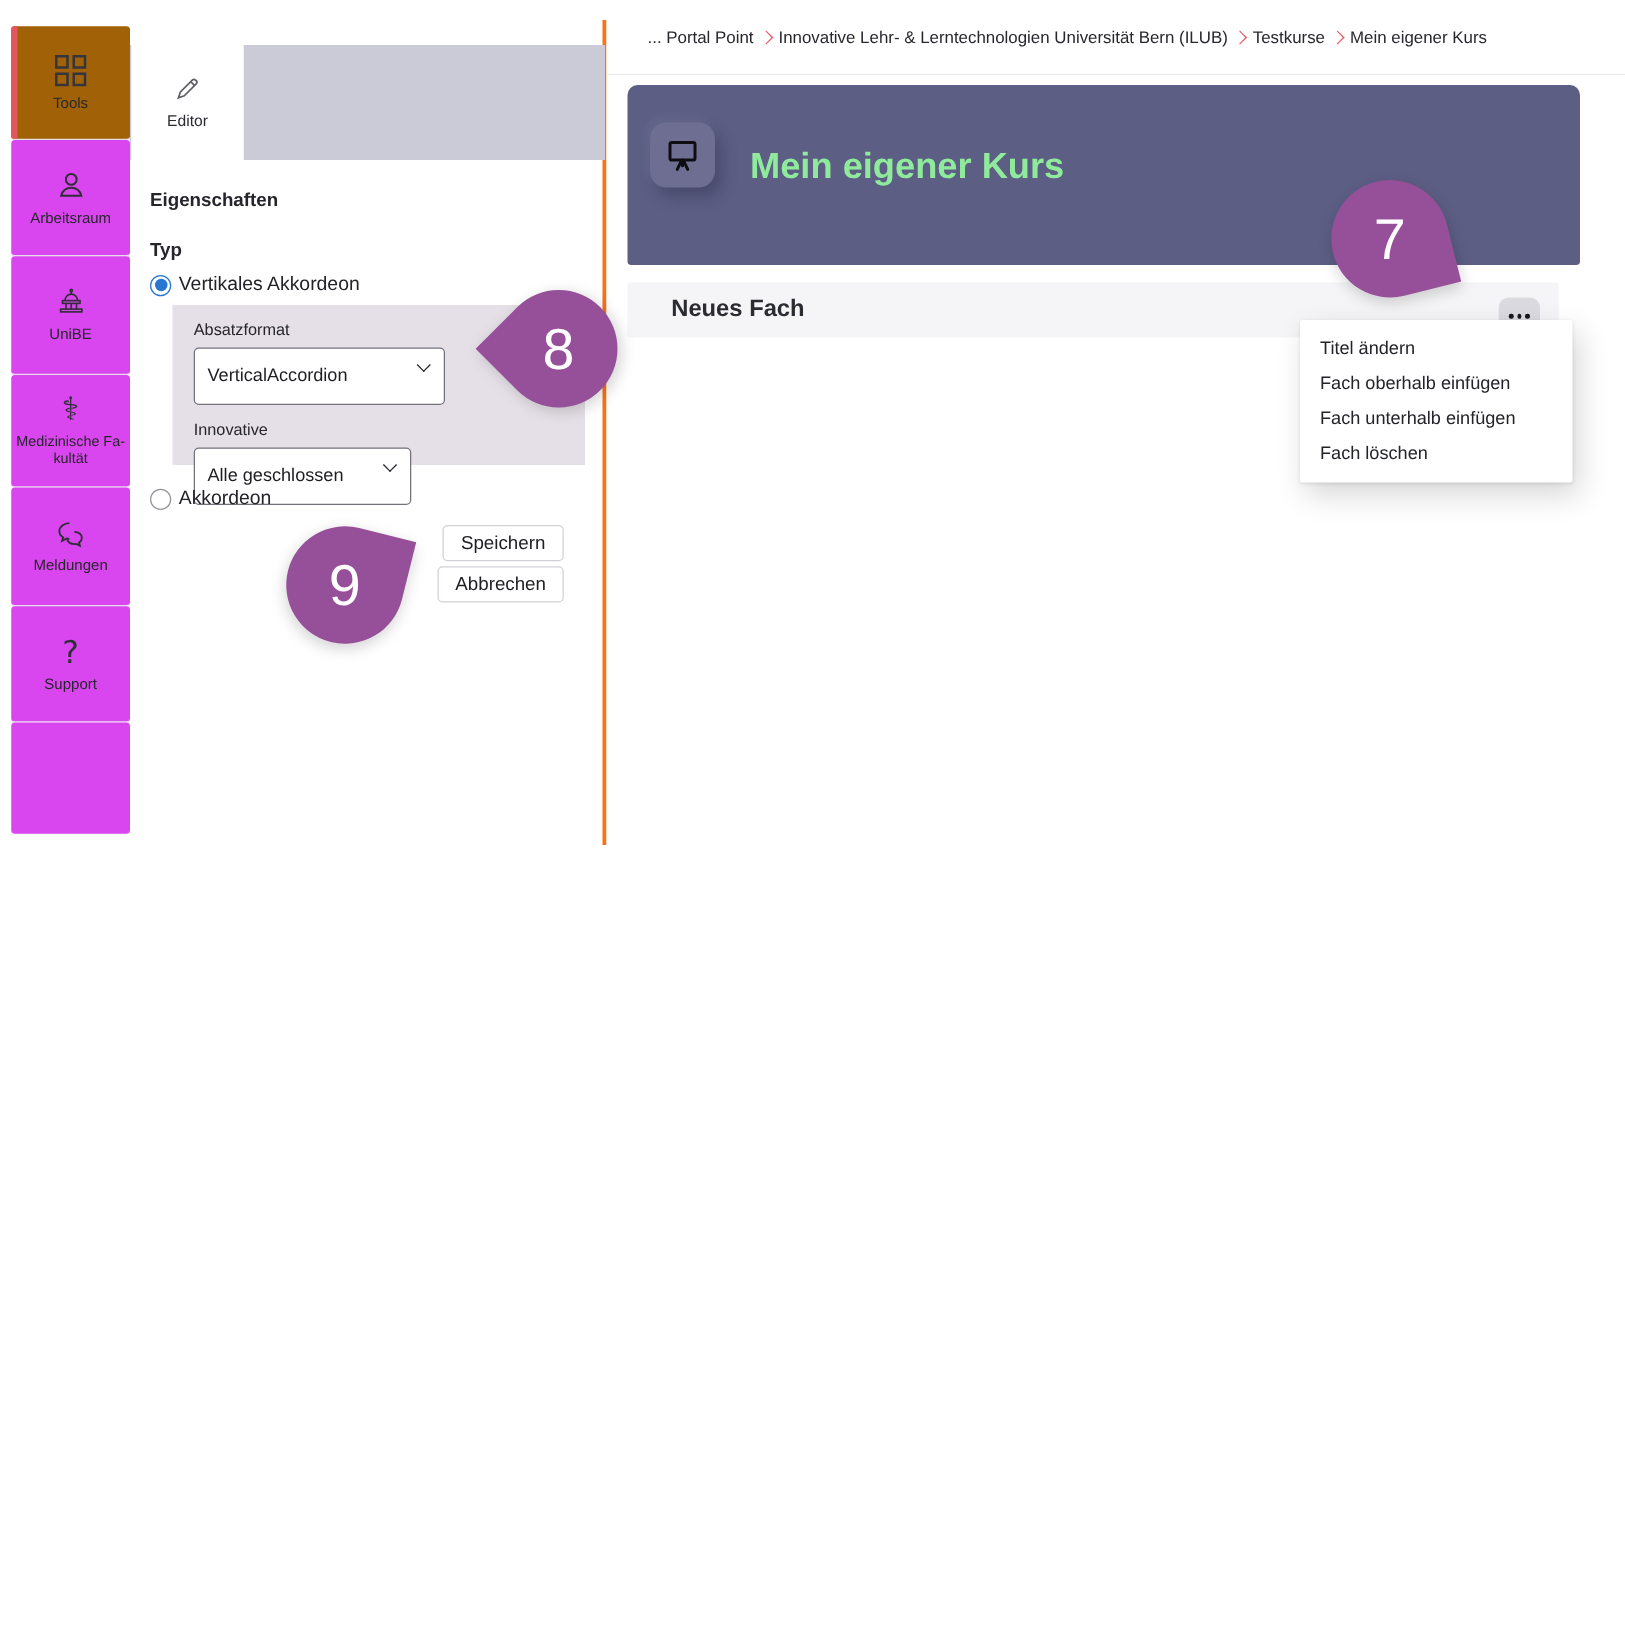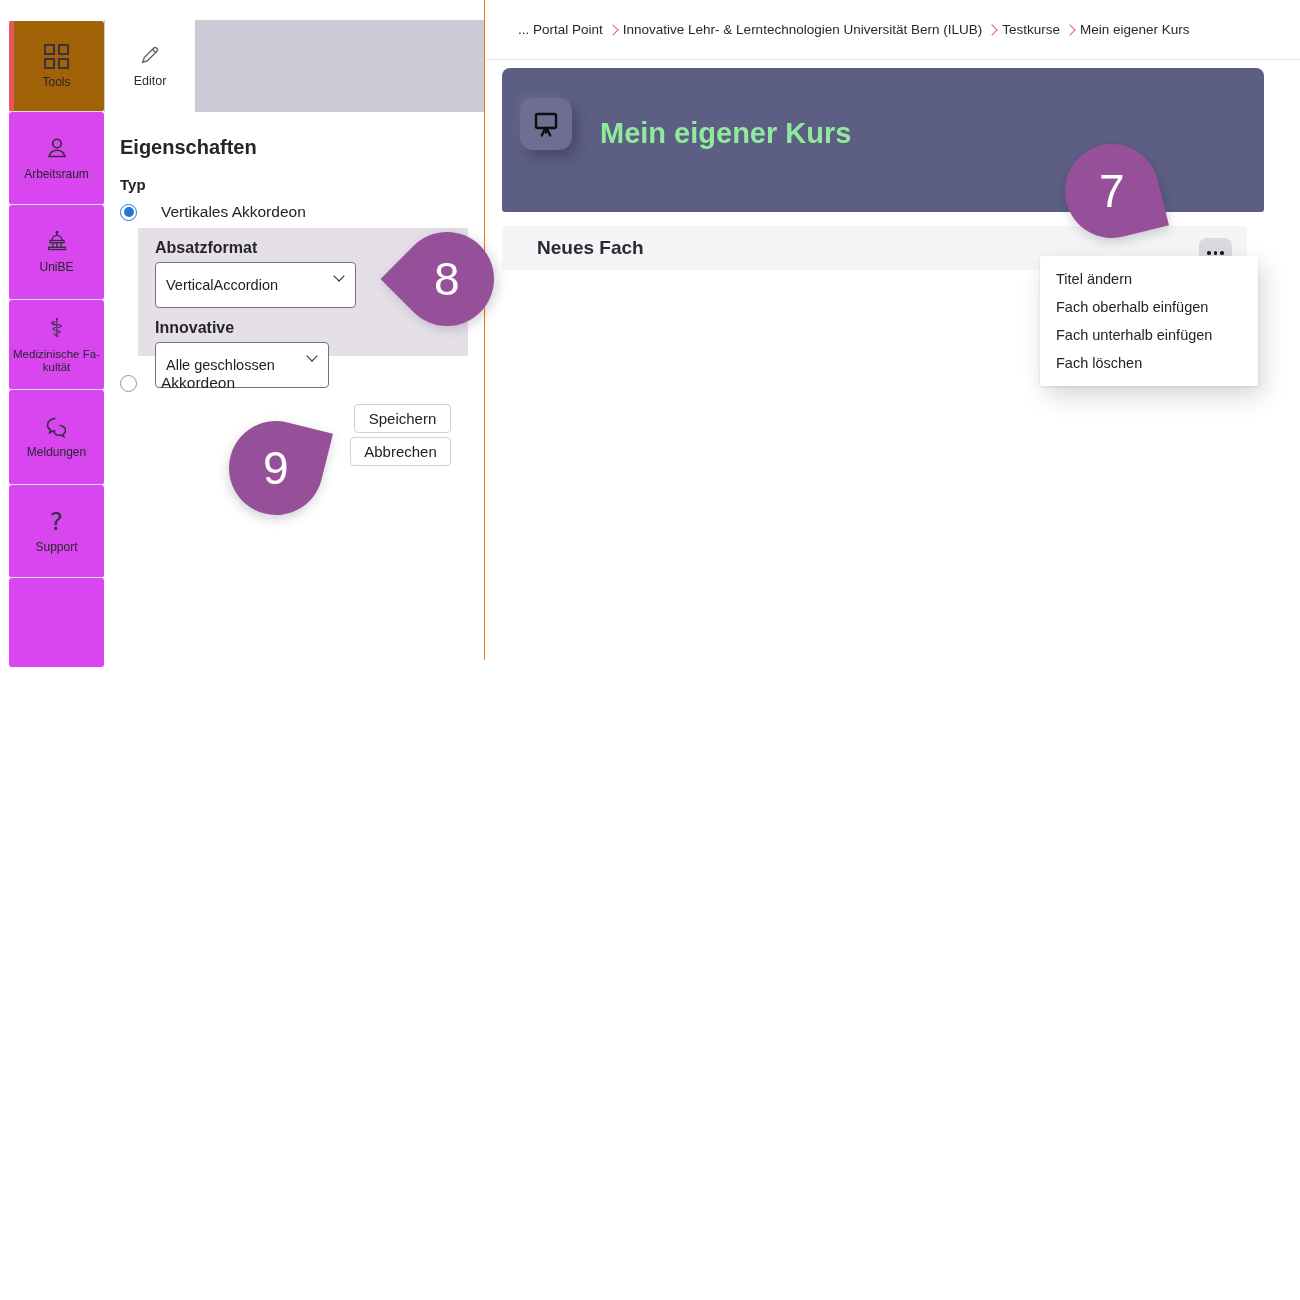--- a/index.html
+++ b/index.html
@@ -12,35 +12,35 @@
              background:#d946ef;border-bottom:1px solid #e2e0e6;border-radius:3px;box-sizing:border-box;cursor:pointer;}
   .side-item.active{background:#a16207;}
   .active-strip{position:absolute;left:0;top:0;bottom:0;width:5px;background:#e4555e;border-radius:2px 0 0 2px;}
   .side-label{margin-top:7px;font-size:12px;line-height:13px;color:#26262c;text-align:center;white-space:pre-line;}
   .grid-icon{display:grid;grid-template-columns:11px 11px;grid-template-rows:11px 11px;gap:3px;}
   .grid-icon span{border:2px solid #35353d;box-sizing:border-box;}
   .glyph-icon{font-family:"DejaVu Sans",sans-serif;font-size:26px;line-height:26px;color:#2f2f36;}
   .q-icon{font-size:25px;line-height:25px;color:#2f2f36;font-family:"DejaVu Sans",sans-serif;}
 
   
-  .editor-panel{position:absolute;left:104px;top:0;width:381px;height:660px;background:#fff;border-right:1px solid #f97316;box-sizing:border-box;}
+  .editor-panel{position:absolute;left:104px;top:16px;width:381px;height:660px;background:#fff;border-right:3px solid #f97316;box-sizing:border-box;}
   .tab-band{position:absolute;left:0;top:20px;width:380px;height:92px;background:#cbcad7;}
   .editor-tab{position:absolute;left:1px;top:20px;width:90px;height:92px;background:#fff;z-index:2;display:flex;flex-direction:column;
               align-items:center;justify-content:center;cursor:pointer;}
   .editor-tab .tab-label{margin-top:8px;font-size:12.5px;color:#2a2a31;}
-  .props-heading{position:absolute;left:16px;top:136px;font-size:20px;font-weight:600;color:#25252b;}
+  .props-heading{position:absolute;left:16px;top:136px;font-size:15px;font-weight:600;color:#25252b;}
   .type-label{position:absolute;left:16px;top:176px;font-size:15px;font-weight:700;color:#25252b;}
-  .radio-row{position:absolute;display:flex;align-items:center;gap:24px;}
+  .radio-row{position:absolute;display:flex;align-items:center;gap:6px;}
   .radio-row .rlabel{font-size:15.5px;color:#222228;}
   .radio{width:17px;height:17px;border-radius:50%;box-sizing:border-box;background:#fff;position:relative;cursor:pointer;}
   .radio.on{border:1.5px solid #2777d2;}
   .radio.on::after{content:"";position:absolute;left:2.5px;top:2.5px;right:2.5px;bottom:2.5px;border-radius:50%;background:#2777d2;}
   .radio.off{border:1.5px solid #95949d;}
   .sub-box{position:absolute;left:34px;top:228px;width:330px;height:128px;background:#e5e0e7;box-sizing:border-box;padding:11px 0 0 17px;}
-  .sub-label{font-size:16px;font-weight:700;color:#25252b;line-height:18px;}
+  .sub-label{font-size:13px;font-weight:400;color:#25252b;line-height:18px;}
   .select{position:relative;margin-top:5px;height:46px;background:#fff;border:1px solid #72727c;border-radius:4px;
           display:flex;align-items:center;padding-left:10px;box-sizing:border-box;font-size:14.5px;color:#1d1d22;cursor:pointer;}
   .select .sel-chevron{position:absolute;right:12px;top:9px;width:7px;height:7px;border-right:1.8px solid #26262c;border-bottom:1.8px solid #26262c;transform:rotate(45deg);}
   .sel-absatz{width:201px;}
   .sel-verhalten{width:174px;margin-top:5px;}
   .mt2{margin-top:11px;}
   .btn{position:absolute;background:#fff;border:1px solid #d2cfd8;border-radius:4px;display:flex;align-items:center;justify-content:center;
        font-size:15px;color:#1d1d22;box-sizing:border-box;cursor:pointer;}
   .btn-save{left:250px;top:404px;width:97px;height:29px;}
   .btn-cancel{left:246px;top:437px;width:101px;height:29px;}

